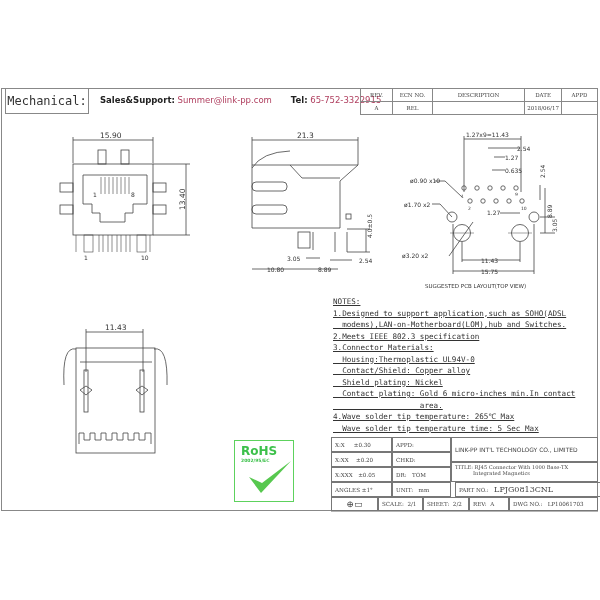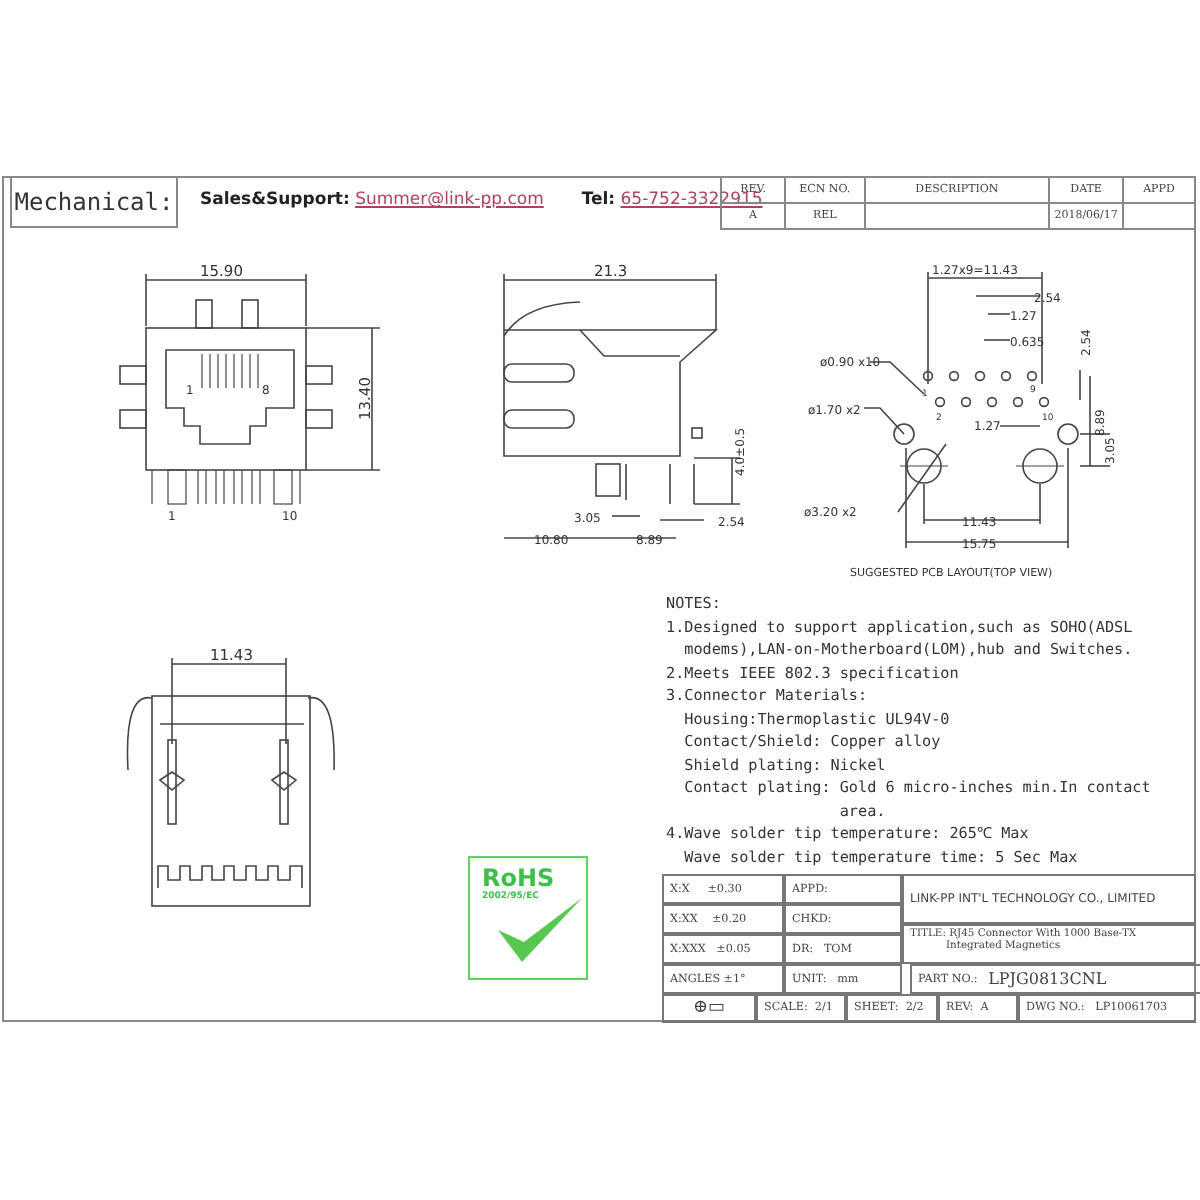--- a/index.html
+++ b/index.html
@@ -1,28 +1,28 @@
 <!DOCTYPE html>
 <html><head>
 <meta charset="utf-8">
 <style>
   html,body{margin:0;padding:0;background:#fff;}
   body{width:600px;height:600px;position:relative;overflow:hidden;font-family:"DejaVu Serif",serif;color:#333;}
   .frame{position:absolute;left:1px;top:88px;width:597px;height:423px;border:1px solid #888;box-sizing:border-box;}
   .mech{position:absolute;left:5px;top:88px;width:84px;height:26px;border:1px solid #888;box-sizing:border-box;font-family:"DejaVu Sans Mono",monospace;font-size:12px;display:flex;align-items:center;justify-content:center;color:#333;}
   .sales{position:absolute;left:100px;top:95px;font-family:"DejaVu Sans",sans-serif;font-size:8.5px;white-space:nowrap;}
   .sales b{color:#222;}
-  .sales .val{color:#b04060;text-decoration:underline;}
+  .sales .val{color:#b04060;}
   .rev{position:absolute;left:360px;top:88px;width:238px;border-collapse:collapse;font-family:"DejaVu Serif",serif;font-size:5.5px;}
   .rev td{border:1px solid #888;height:12px;text-align:center;padding:0;color:#444;}
   svg{position:absolute;left:0;top:0;}
-  .notes{position:absolute;left:333px;top:296px;font-family:"DejaVu Sans Mono",monospace;font-size:7.6px;line-height:11.5px;color:#333;white-space:pre;}
+  .notes{position:absolute;left:333px;top:296px;font-family:"DejaVu Sans Mono",monospace;font-size:7.6px;line-height:11.5px;color:#333;white-space:pre;text-decoration:underline;}
   .tb{position:absolute;left:331px;top:437px;width:267px;height:74px;font-family:"DejaVu Serif",serif;font-size:5.6px;color:#444;}
   .cell{position:absolute;border:1px solid #777;box-sizing:border-box;padding:1px 3px;overflow:hidden;white-space:nowrap;display:flex;align-items:center;}
-  .rohs{position:absolute;left:234px;top:428px;width:60px;height:62px;border:1.5px solid #5dd25d;box-sizing:border-box;}
+  .rohs{position:absolute;left:234px;top:440px;width:60px;height:62px;border:1.5px solid #5dd25d;box-sizing:border-box;}
   .rohs .t{position:absolute;left:6px;top:3px;font-family:"DejaVu Sans",sans-serif;font-weight:bold;color:#3cc04a;font-size:12px;}
   .rohs .s{position:absolute;left:6px;top:17px;font-family:"DejaVu Sans",sans-serif;color:#3cc04a;font-size:4.5px;font-weight:bold;}
   .dim{font-family:"DejaVu Sans",sans-serif;font-size:7.5px;fill:#333;}
   .dimsm{font-family:"DejaVu Sans",sans-serif;font-size:6px;fill:#333;}
 </style>
 </head>
 <body>
 
 <div class="frame"></div>
 

